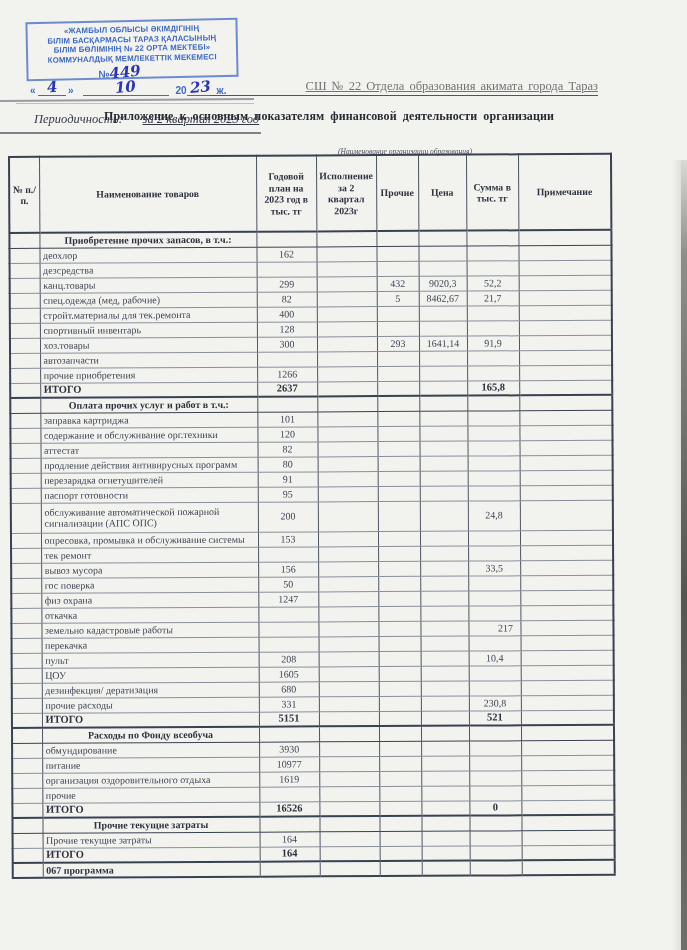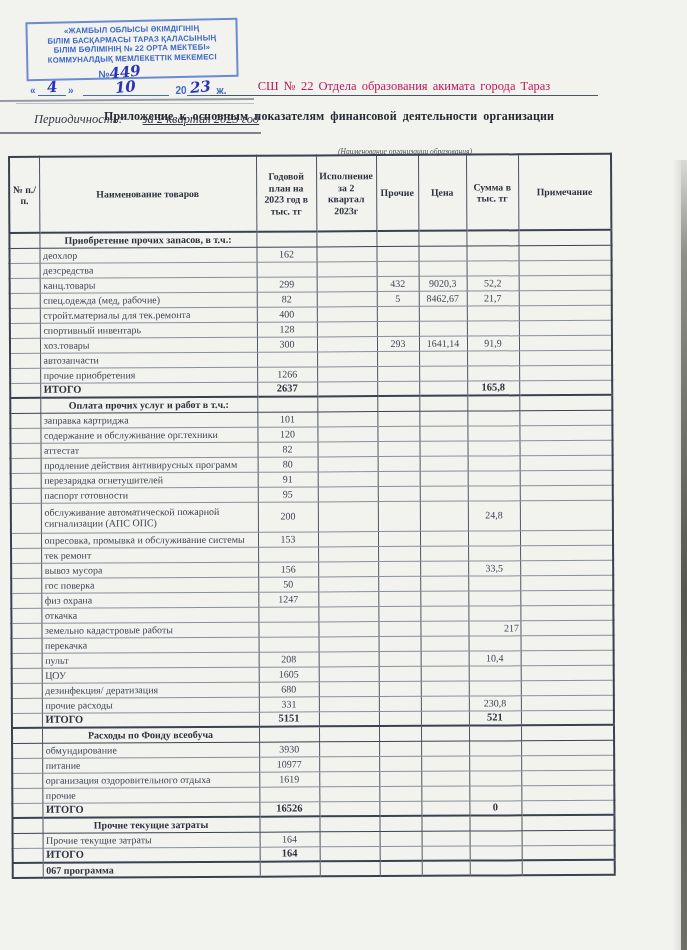--- a/index.html
+++ b/index.html
@@ -26,22 +26,22 @@
   .date-line .q{margin:0 2px;}
   .date-line .u{border-bottom:1.5px solid #3f6ac5;padding:0 9px 1px 9px;}
   .date-line .month-line{flex:0 0 86px;border-bottom:1.5px solid #3f6ac5;text-align:center;margin:0 7px;padding-bottom:1px;}
   .date-line .u2{border-bottom:1.5px solid #3f6ac5;padding:0 3px 1px 3px;margin-right:3px;}
   .gray-line1{position:absolute;left:0;top:99px;width:254px;height:2px;background:#969ba4;transform:rotate(-.4deg);}
   .gray-line2{position:absolute;left:16px;top:103px;width:238px;height:1px;background:#bcc0c6;}
 
   
   .doc-title{position:absolute;left:104px;top:61px;width:582px;
     font-weight:bold;font-size:12px;color:#262b33;word-spacing:3px;letter-spacing:.1px;margin-top:48px;}
-  .org-line{position:absolute;left:210px;top:79px;width:388px;text-align:center;
-    font-size:12.5px;color:#be185d;border-bottom:1.3px solid #4b5563;padding-bottom:1px;word-spacing:2px;}
+  .org-line{position:absolute;left:210px;top:79px;width:388px;text-align:right;
+    font-size:12.5px;color:#737373;border-bottom:1.3px solid #4b5563;padding-bottom:1px;word-spacing:2px;text-decoration:underline;}
   .org-caption{position:absolute;left:290px;top:99px;width:230px;text-align:center;
     font-style:italic;font-size:7.5px;color:#4a4f59;margin-top:48px;}
   .periodicity{position:absolute;left:34px;top:112px;font-style:italic;font-size:12.5px;color:#333946;}
   .periodicity .val{margin-left:20px;text-decoration:underline;}
   .period-underline{position:absolute;left:0;top:132px;width:261px;height:2px;background:#7d828c;}
 
   
   .table-wrap{position:absolute;left:8px;top:156px;width:602px;transform:rotate(-.3deg);transform-origin:left top;}
   table{border-collapse:collapse;width:602px;table-layout:fixed;border:2px solid #3a4150;}
   thead tr{height:76px;}
@@ -49,21 +49,21 @@
     text-align:center;vertical-align:middle;padding:0 2px;}
   tbody tr{height:15px;}
   tbody tr.tall{height:30px;}
   td{border-left:1px solid #4f5664;border-right:1px solid #4f5664;
     border-top:1px solid #8a909b;border-bottom:1px solid #8a909b;
     font:10px/12px "Liberation Serif",serif;color:#3e4554;padding:0 3px;
     overflow:hidden;vertical-align:middle;}
   td.name{text-align:left;white-space:nowrap;}
   tr.tall td.name{white-space:normal;line-height:11px;padding:2px 3px;}
   td.plan,td.qty,td.price,td.sum,td.exec{text-align:center;}
-  td.sum-right{text-align:right;padding-right:1px;}
+  td.sum-right{text-align:right;padding-right:7px;}
   tr.section td{border-top:2px solid #3a4150;border-bottom:1.5px solid #3a4150;}
   tr.section td.name{font-weight:bold;color:#2d323e;text-align:center;}
   tr.total td{font-weight:bold;color:#2d323e;border-top:1.5px solid #3a4150;border-bottom:2px solid #3a4150;font-size:10.5px;}
   tr.program td{font-weight:bold;color:#2d323e;border-top:2px solid #3a4150;border-bottom:2px solid #3a4150;}
 </style>
 </head>
 <body>
 
 <div class="paper">
 

